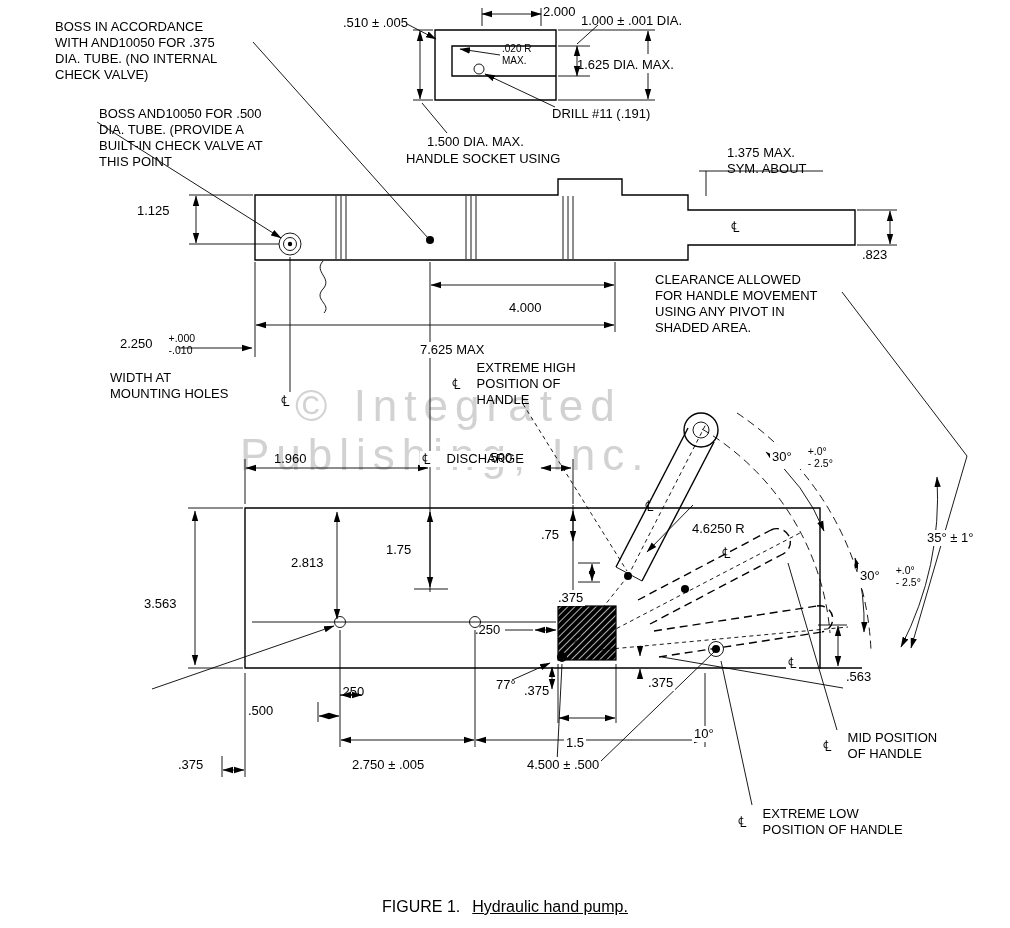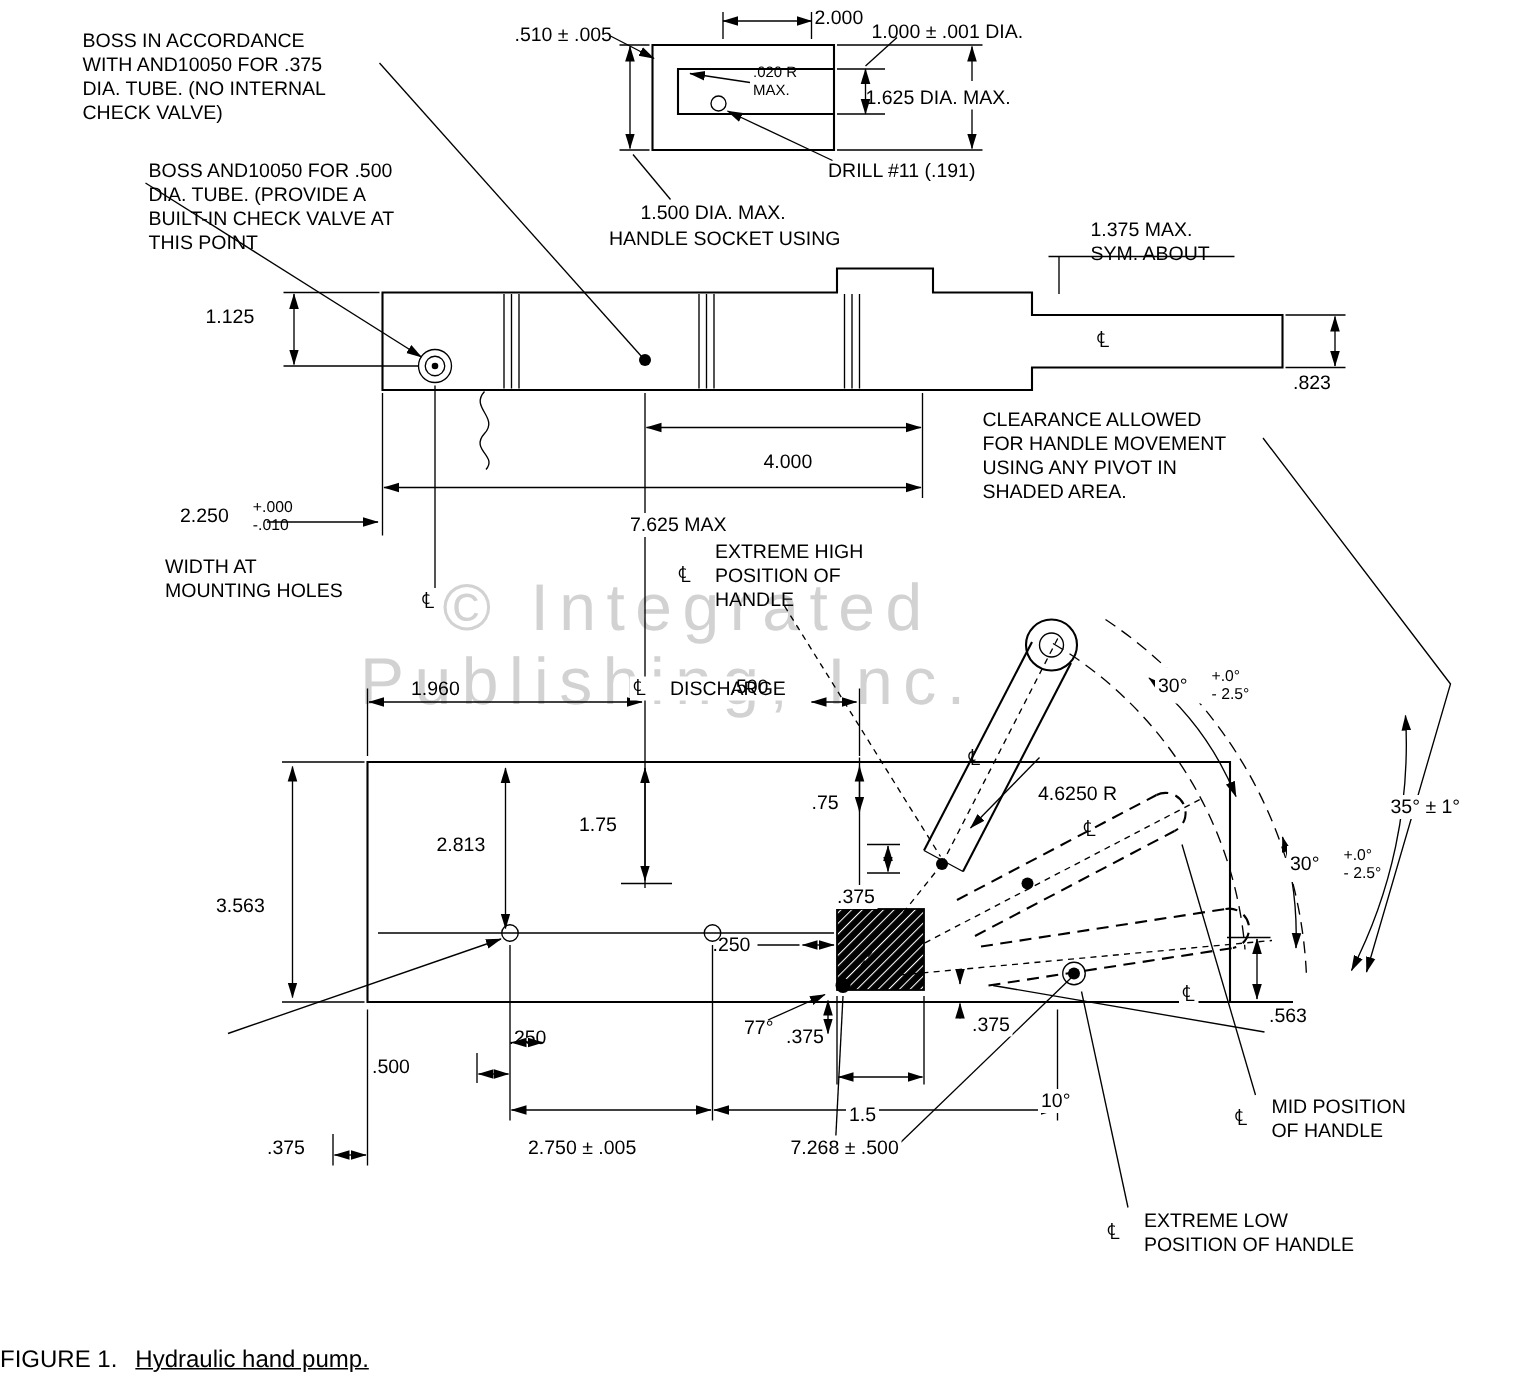--- a/index.html
+++ b/index.html
@@ -12,21 +12,21 @@
   .de{stroke:#000;stroke-width:0.9;fill:none;marker-end:url(#arr);}
   .dsh{stroke-dasharray:8 5;}
   .dsh2{stroke-dasharray:4 3.5;}
   .lbl{position:absolute;z-index:2;font-size:13px;line-height:1.22;white-space:pre-line;}
   .bg{background:#fff;padding:0 2px;margin-top:28px;}
   .sm{font-size:10px;line-height:1.15;}
   .flex{display:flex;gap:16px;align-items:center;}
   .cl{font-size:15px;line-height:1;}
   .tolstack{display:inline-flex;flex-direction:column;font-size:10.5px;line-height:1.15;}
   .wm{position:absolute;z-index:0;font-size:44px;letter-spacing:7px;color:#d2d2d2;white-space:nowrap;}
-  .caption{position:absolute;z-index:2;width:100%;text-align:left;font-size:16px;}
+  .caption{position:absolute;z-index:2;width:100%;text-align:center;font-size:16px;}
   .caption .pre{margin-right:12px;}
   .caption .u{text-decoration:underline;}
 </style>
 </head>
 <body>
 
 <div class="canvas">
 
   <div class="wm" style="left:295px;top:381px">© Integrated</div>
   <div class="wm" style="left:240px;top:430px">Publishing, Inc.</div>
@@ -258,21 +258,21 @@
 
   <div class="lbl" style="left:496px;top:677px">77°</div>
   <div class="lbl" style="left:524px;top:683px">.375</div>
   <div class="lbl bg" style="left:646px;top:647px">.375</div>
   <div class="lbl bg" style="left:844px;top:641px">.563</div>
   <div class="lbl bg" style="left:692px;top:698px">10°</div>
   <div class="lbl bg" style="left:564px;top:707px">1.5</div>
   <div class="lbl" style="left:248px;top:703px">.500</div>
   <div class="lbl" style="left:339px;top:684px">.250</div>
   <div class="lbl bg" style="left:350px;top:729px">2.750 ± .005</div>
-  <div class="lbl bg" style="left:525px;top:729px">7.268 ± .500</div>
+  <div class="lbl bg" style="left:525px;top:729px">4.500 ± .500</div>
 
   <div class="lbl" style="left:178px;top:757px">.375</div>
 
   <div class="lbl flex" style="left:823px;top:730px">
     <span class="cl">℄</span>
     <span>MID POSITION
 OF HANDLE</span>
   </div>
   <div class="lbl flex" style="left:738px;top:806px">
     <span class="cl">℄</span>

